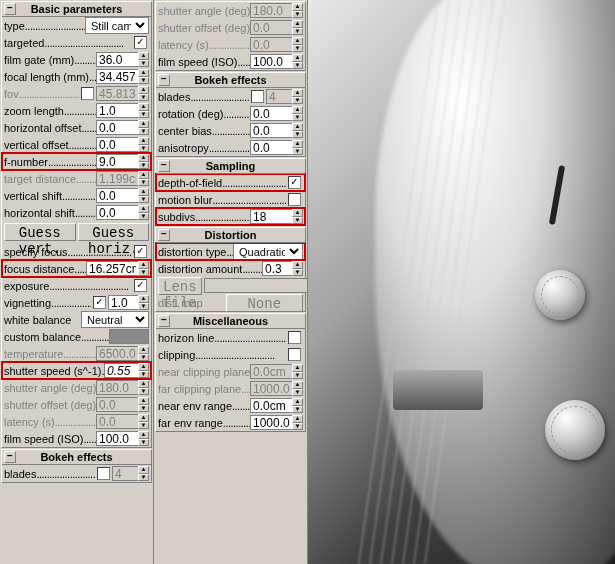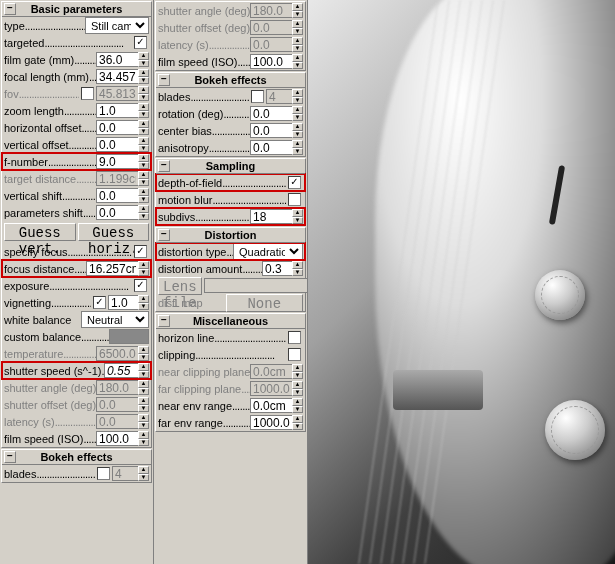--- a/index.html
+++ b/index.html
@@ -303,21 +303,21 @@
       <span class="spinner">
           <input value="0.0" style="">
           <span class="spin-btns">
             <div>▲</div>
             <div>▼</div>
           </span>
         </span>
     </div>
 
     <div class="row">
-      <span class="row-label dots">parameters shift</span>
+      <span class="row-label dots">horizontal shift</span>
       <span class="spinner">
           <input value="0.0" style="">
           <span class="spin-btns">
             <div>▲</div>
             <div>▼</div>
           </span>
         </span>
     </div>
 
     <div class="btn-row">

